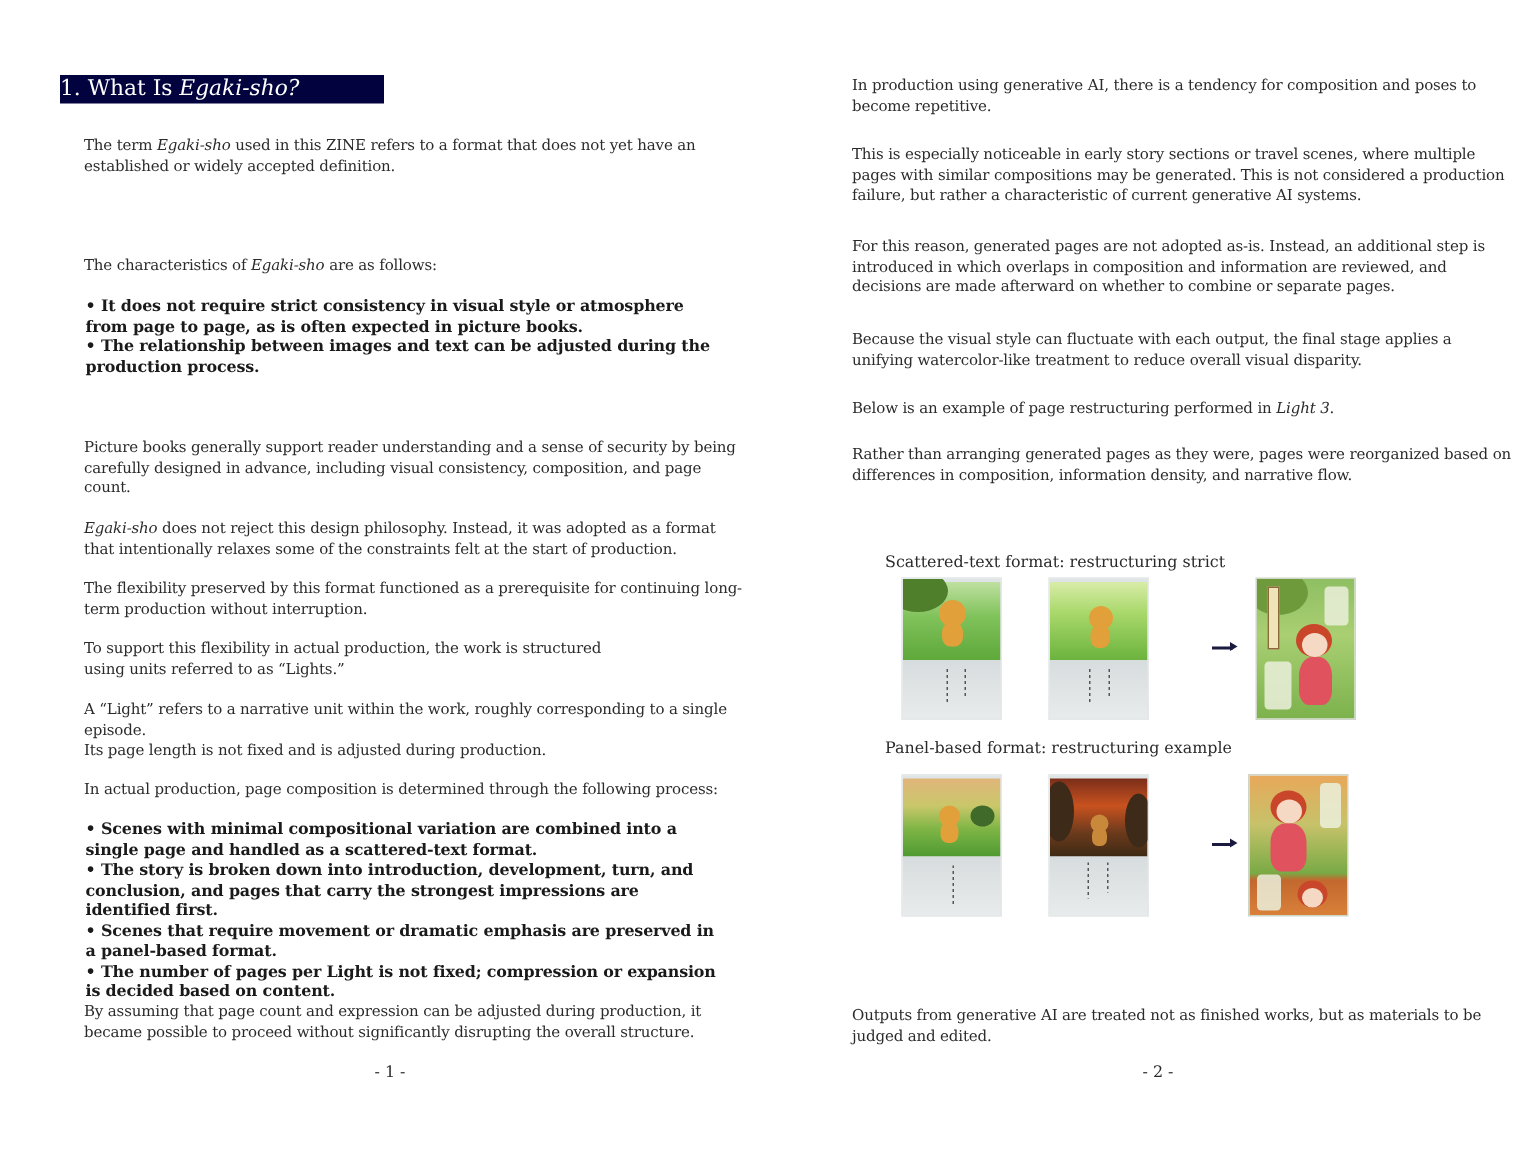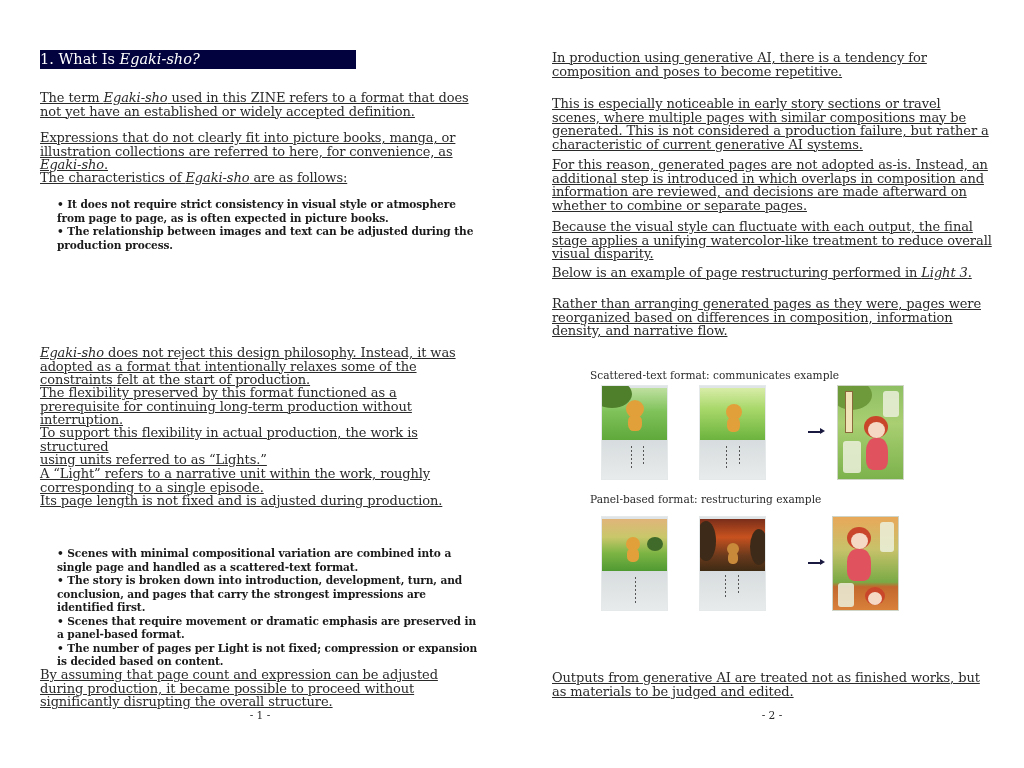--- a/index.html
+++ b/index.html
@@ -4,26 +4,26 @@
 <style>
   html, body { margin: 0; padding: 0; }
   body {
     width: 1024px; height: 768px; position: relative; overflow: hidden;
     background: #ffffff; color: #2a2a2a;
     font-family: "DejaVu Serif", "Liberation Serif", serif;
   }
   .page { position: absolute; top: 0; height: 768px; }
   .page-left { left: 40px; width: 440px; }
   .page-right { left: 552px; width: 440px; }
-  .txt { font-size: 13px; line-height: 13.5px; margin: 0; position: absolute; left: 0; width: 440px; letter-spacing: -0.1px; text-decoration: underline; }
+  .txt { font-size: 10px; line-height: 13.5px; margin: 0; position: absolute; left: 16px; width: 440px; letter-spacing: -0.1px; }
   .list { position: absolute; left: 17px; width: 424px; font-size: 10.6px; line-height: 13.5px; font-weight: bold; color: #1a1a1a; letter-spacing: -0.1px; }
   .list .li { text-indent: 0; }
   em { font-style: italic; }
   .heading {
-    position: absolute; left: 0; top: 50px; width: 316px; height: 19px;
+    position: absolute; left: 0; top: 50px; width: 216px; height: 19px;
     background: #02023f; color: #ffffff;
     font-size: 14.5px; line-height: 19px; padding-left: 0;
   }
   .pagenum { position: absolute; top: 709px; width: 100%; text-align: center; font-size: 10.6px; }
   .caption { position: absolute; font-size: 10.6px; line-height: 13px; }
   .thumb { position: absolute; width: 67px; height: 95px; background: #dfe4e6; border: 1px solid #e6e9ea; box-sizing: border-box; overflow: hidden; }
   .thumb .top { position: absolute; left: 0; top: 2px; width: 100%; height: 52px; }
   .thumb .bottom { position: absolute; left: 0; top: 54px; width: 100%; height: 41px; background: linear-gradient(180deg, #d7dcde, #e9ecec); }
   .vline { position: absolute; width: 1px; background: repeating-linear-gradient(180deg, #555 0 2px, transparent 2px 4px); }
   .scene-meadow { background: linear-gradient(180deg, #bfe0a0 0%, #7fc25a 45%, #5fa83a 100%); }
@@ -45,38 +45,39 @@
 </style>
 </head>
 <body>
 
 <div class="page page-left">
 
   <div class="heading"><span>1. What Is </span><em>Egaki-sho?</em></div>
 
   <p class="txt" style="top:91px"><span>The term </span><em>Egaki-sho</em><span> used in this ZINE refers to a format that does not yet have an established or widely accepted definition.</span></p>
 
-  <p class="txt" style="top:131px"><span>Expressions that do not clearly fit into picture books, manga, or illustration collections are referred to here, for convenience, as </span><em>Egaki-sho</em><span>.</span></p>
 
   <p class="txt" style="top:171px"><span>The characteristics of </span><em>Egaki-sho</em><span> are as follows:</span></p>
 
   <div class="list" style="top:198px">
     <div class="li">• It does not require strict consistency in visual style or atmosphere from page to page, as is often expected in picture books.</div>
     <div class="li">• The relationship between images and text can be adjusted during the production process.</div>
   </div>
 
+  <p class="txt" style="top:292px">Picture books generally support reader understanding and a sense of security by being carefully designed in advance, including visual consistency, composition, and page count.</p>
 
   <p class="txt" style="top:346px"><em>Egaki-sho</em><span> does not reject this design philosophy. Instead, it was adopted as a format that intentionally relaxes some of the constraints felt at the start of production.</span></p>
 
   <p class="txt" style="top:386px">The flexibility preserved by this format functioned as a prerequisite for continuing long-term production without interruption.</p>
 
   <p class="txt" style="top:426px"><span>To support this flexibility in actual production, the work is structured</span><br><span>using units referred to as “Lights.”</span></p>
 
   <p class="txt" style="top:467px"><span>A “Light” refers to a narrative unit within the work, roughly corresponding to a single episode.</span><br><span>Its page length is not fixed and is adjusted during production.</span></p>
 
+  <p class="txt" style="top:520px">In actual production, page composition is determined through the following process:</p>
 
   <div class="list" style="top:547px">
     <div class="li">• Scenes with minimal compositional variation are combined into a single page and handled as a scattered-text format.</div>
     <div class="li">• The story is broken down into introduction, development, turn, and conclusion, and pages that carry the strongest impressions are identified first.</div>
     <div class="li">• Scenes that require movement or dramatic emphasis are preserved in a panel-based format.</div>
     <div class="li">• The number of pages per Light is not fixed; compression or expansion is decided based on content.</div>
   </div>
 
   <p class="txt" style="top:668px">By assuming that page count and expression can be adjusted during production, it became possible to proceed without significantly disrupting the overall structure.</p>
 
@@ -85,21 +86,21 @@
 
 <div class="page page-right">
 
   <p class="txt" style="top:51px">In production using generative AI, there is a tendency for composition and poses to become repetitive.</p>
   <p class="txt" style="top:97px">This is especially noticeable in early story sections or travel scenes, where multiple pages with similar compositions may be generated. This is not considered a production failure, but rather a characteristic of current generative AI systems.</p>
   <p class="txt" style="top:158px">For this reason, generated pages are not adopted as-is. Instead, an additional step is introduced in which overlaps in composition and information are reviewed, and decisions are made afterward on whether to combine or separate pages.</p>
   <p class="txt" style="top:220px">Because the visual style can fluctuate with each output, the final stage applies a unifying watercolor-like treatment to reduce overall visual disparity.</p>
   <p class="txt" style="top:266px"><span>Below is an example of page restructuring performed in </span><em>Light 3</em><span>.</span></p>
   <p class="txt" style="top:297px">Rather than arranging generated pages as they were, pages were reorganized based on differences in composition, information density, and narrative flow.</p>
 
-  <div class="caption" style="left:38px; top:369px">Scattered-text format: communicates example</div>
+  <div class="caption" style="left:38px; top:369px">Scattered-text format: restructuring strict</div>
 
   <div class="thumb" style="left:49px; top:385px">
     <div class="top scene-meadow">
       <div class="tree" style="left:-10px; top:-8px; width:40px; height:28px;"></div>
       <div class="figure" style="left:24px; top:12px; width:18px; height:18px;"></div>
       <div class="figure" style="left:26px; top:27px; width:14px; height:16px; border-radius:40%;"></div>
     </div>
     <div class="bottom">
       <div class="vline" style="left:29px; top:6px; height:22px;"></div>
       <div class="vline" style="left:41px; top:6px; height:18px;"></div>

